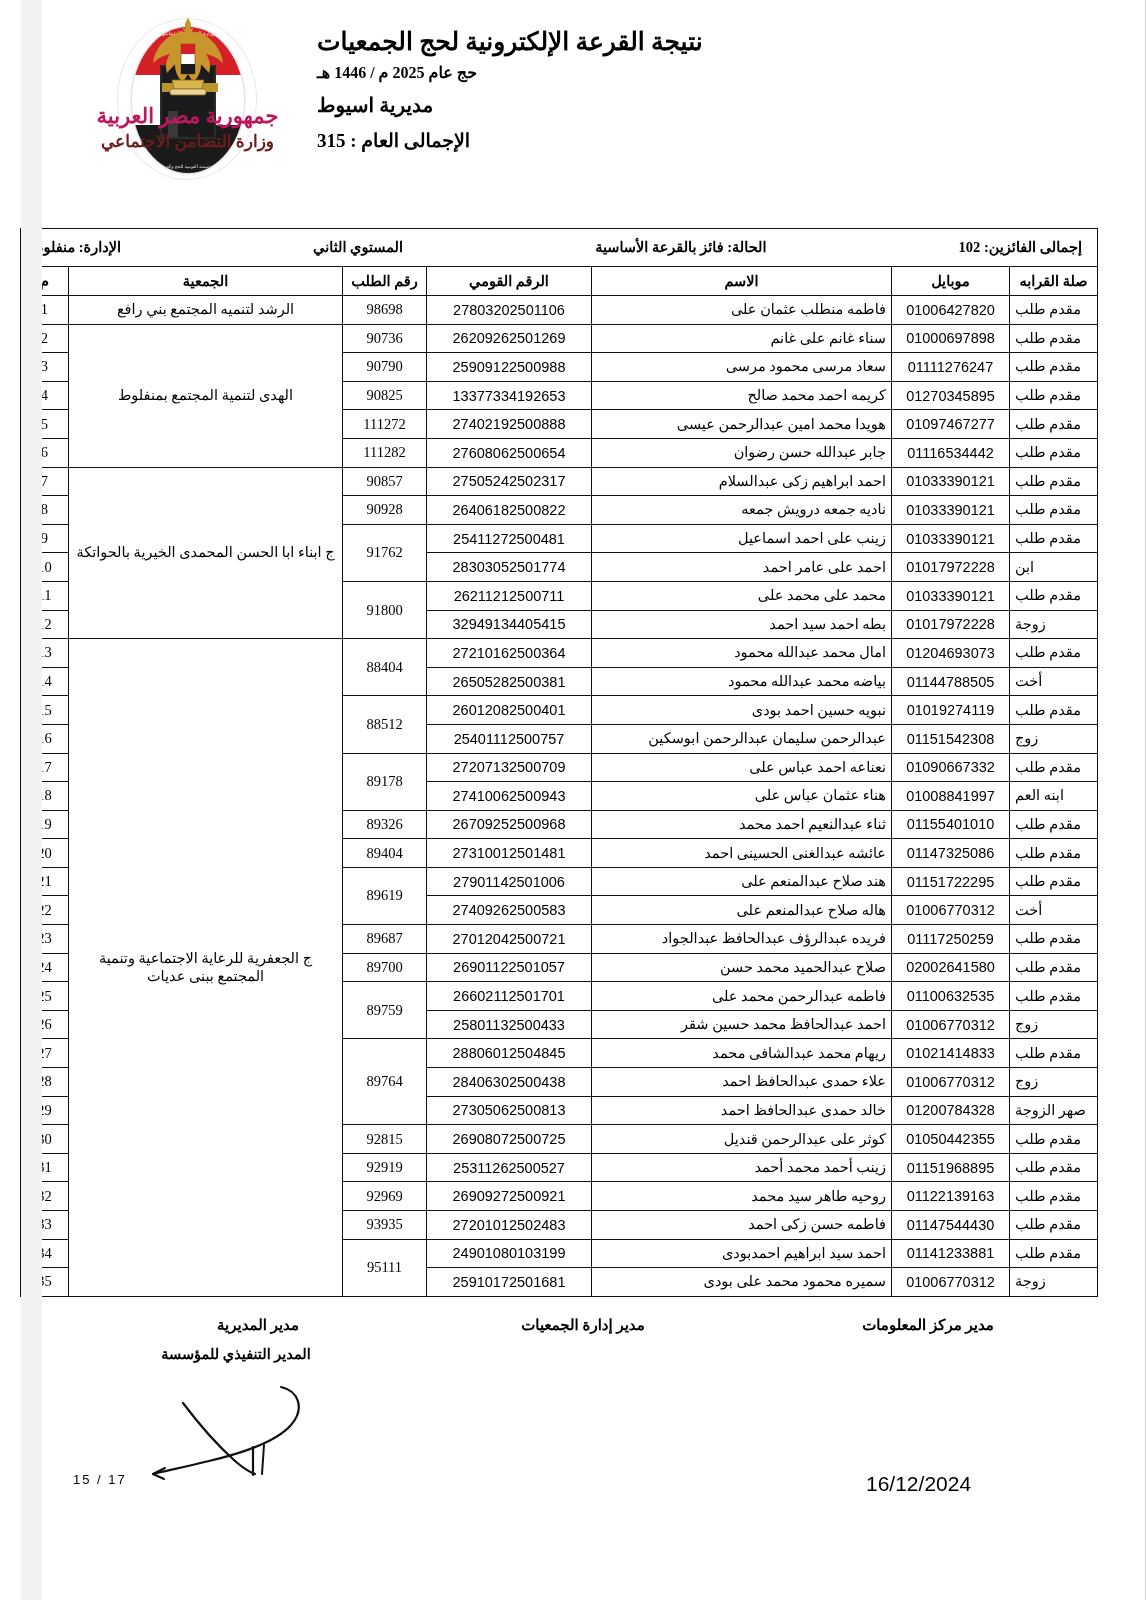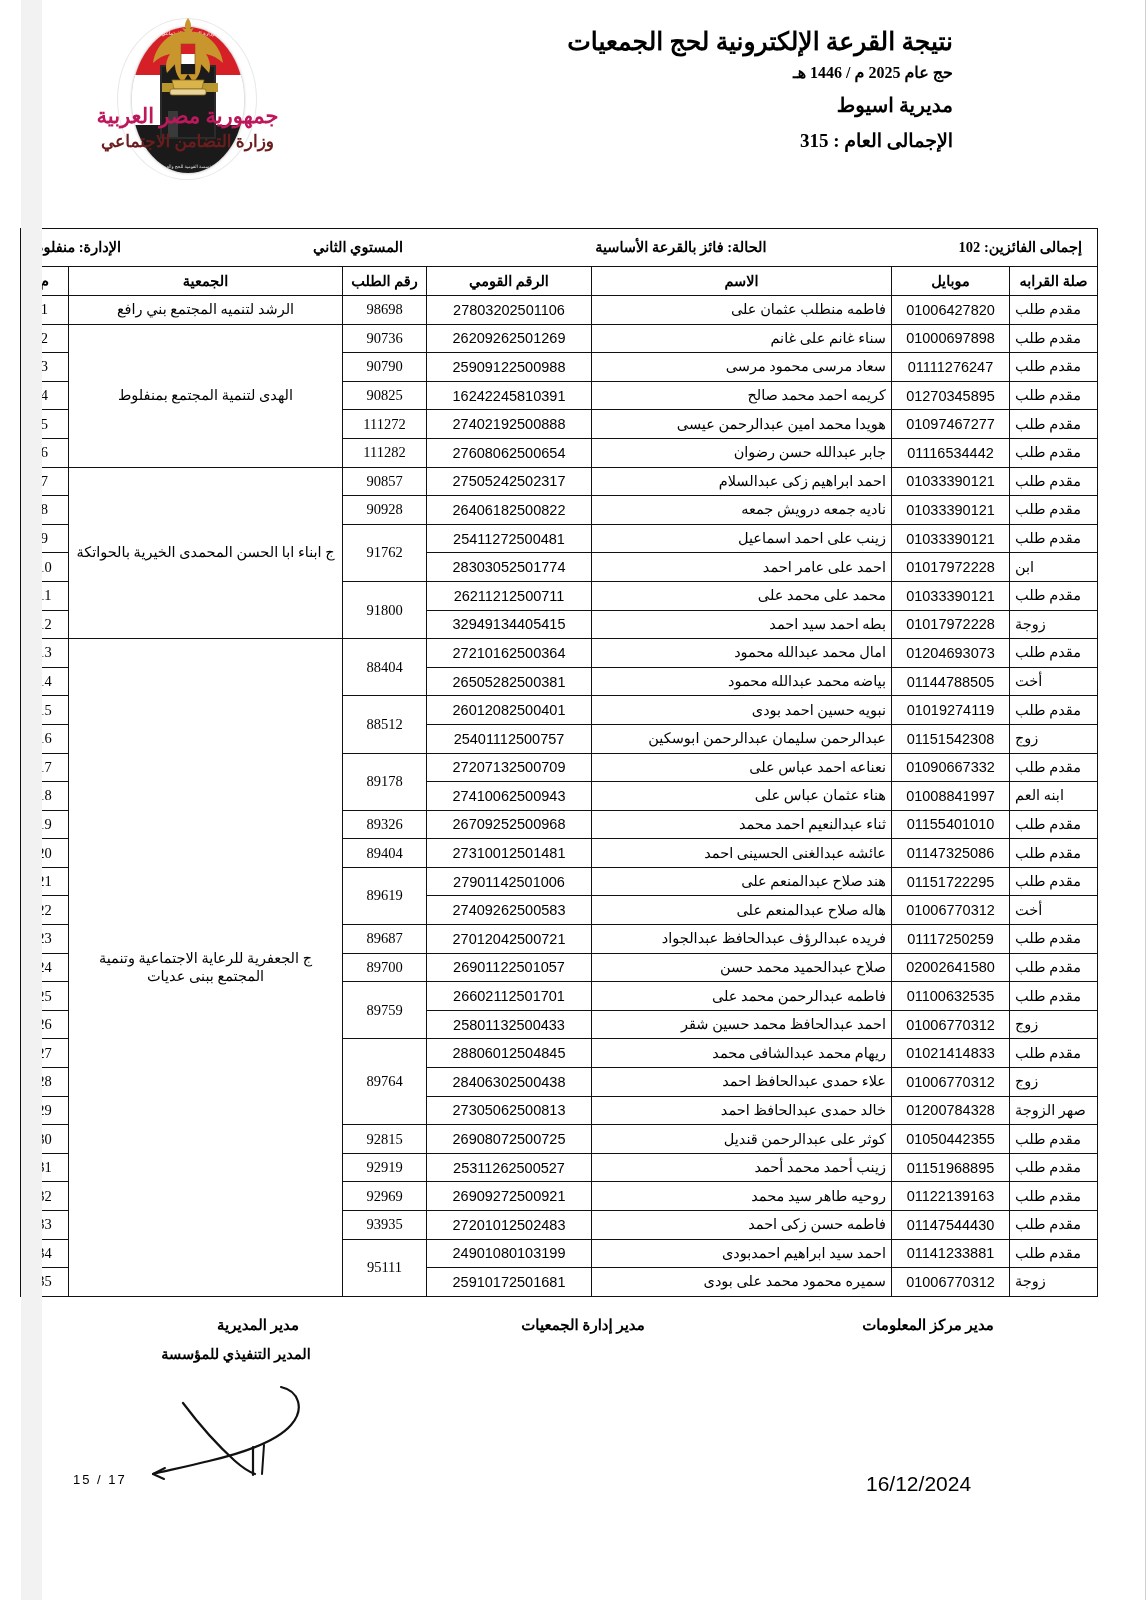--- a/index.html
+++ b/index.html
@@ -100,23 +100,23 @@
   }
   .kb-ring-bottom {
     position: absolute;
     left: 0; bottom: 4px; width: 112px;
     text-align: center;
     font-size: 4.5px; color: #d9d9d9;
   }
 
   .title-block {
     position: absolute;
-    top: 26px; right: 192px;
+    top: 26px; right: 178px;
     width: 650px;
-    text-align: right;
+    text-align: left;
     font-family: "Liberation Serif", "DejaVu Serif", serif;
   }
   .t-main {
     font-size: 25px;
     font-weight: bold;
     letter-spacing: 0;
     line-height: 1.25;
   }
   .t-year {
     font-size: 16px;
@@ -373,21 +373,21 @@
             <td class="c-mob">01111276247</td>
             <td class="c-name">سعاد مرسى محمود مرسى</td>
             <td class="c-nid">25909122500988</td>
             <td class="c-req">90790</td>
             <td class="c-m">3</td>
           </tr>
           <tr>
             <td class="c-rel">مقدم طلب</td>
             <td class="c-mob">01270345895</td>
             <td class="c-name">كريمه احمد محمد صالح</td>
-            <td class="c-nid">16242245810391</td>
+            <td class="c-nid">13377334192653</td>
             <td class="c-req">90825</td>
             <td class="c-m">4</td>
           </tr>
           <tr>
             <td class="c-rel">مقدم طلب</td>
             <td class="c-mob">01097467277</td>
             <td class="c-name">هويدا محمد امين عبدالرحمن عيسى</td>
             <td class="c-nid">27402192500888</td>
             <td class="c-req">111272</td>
             <td class="c-m">5</td>

